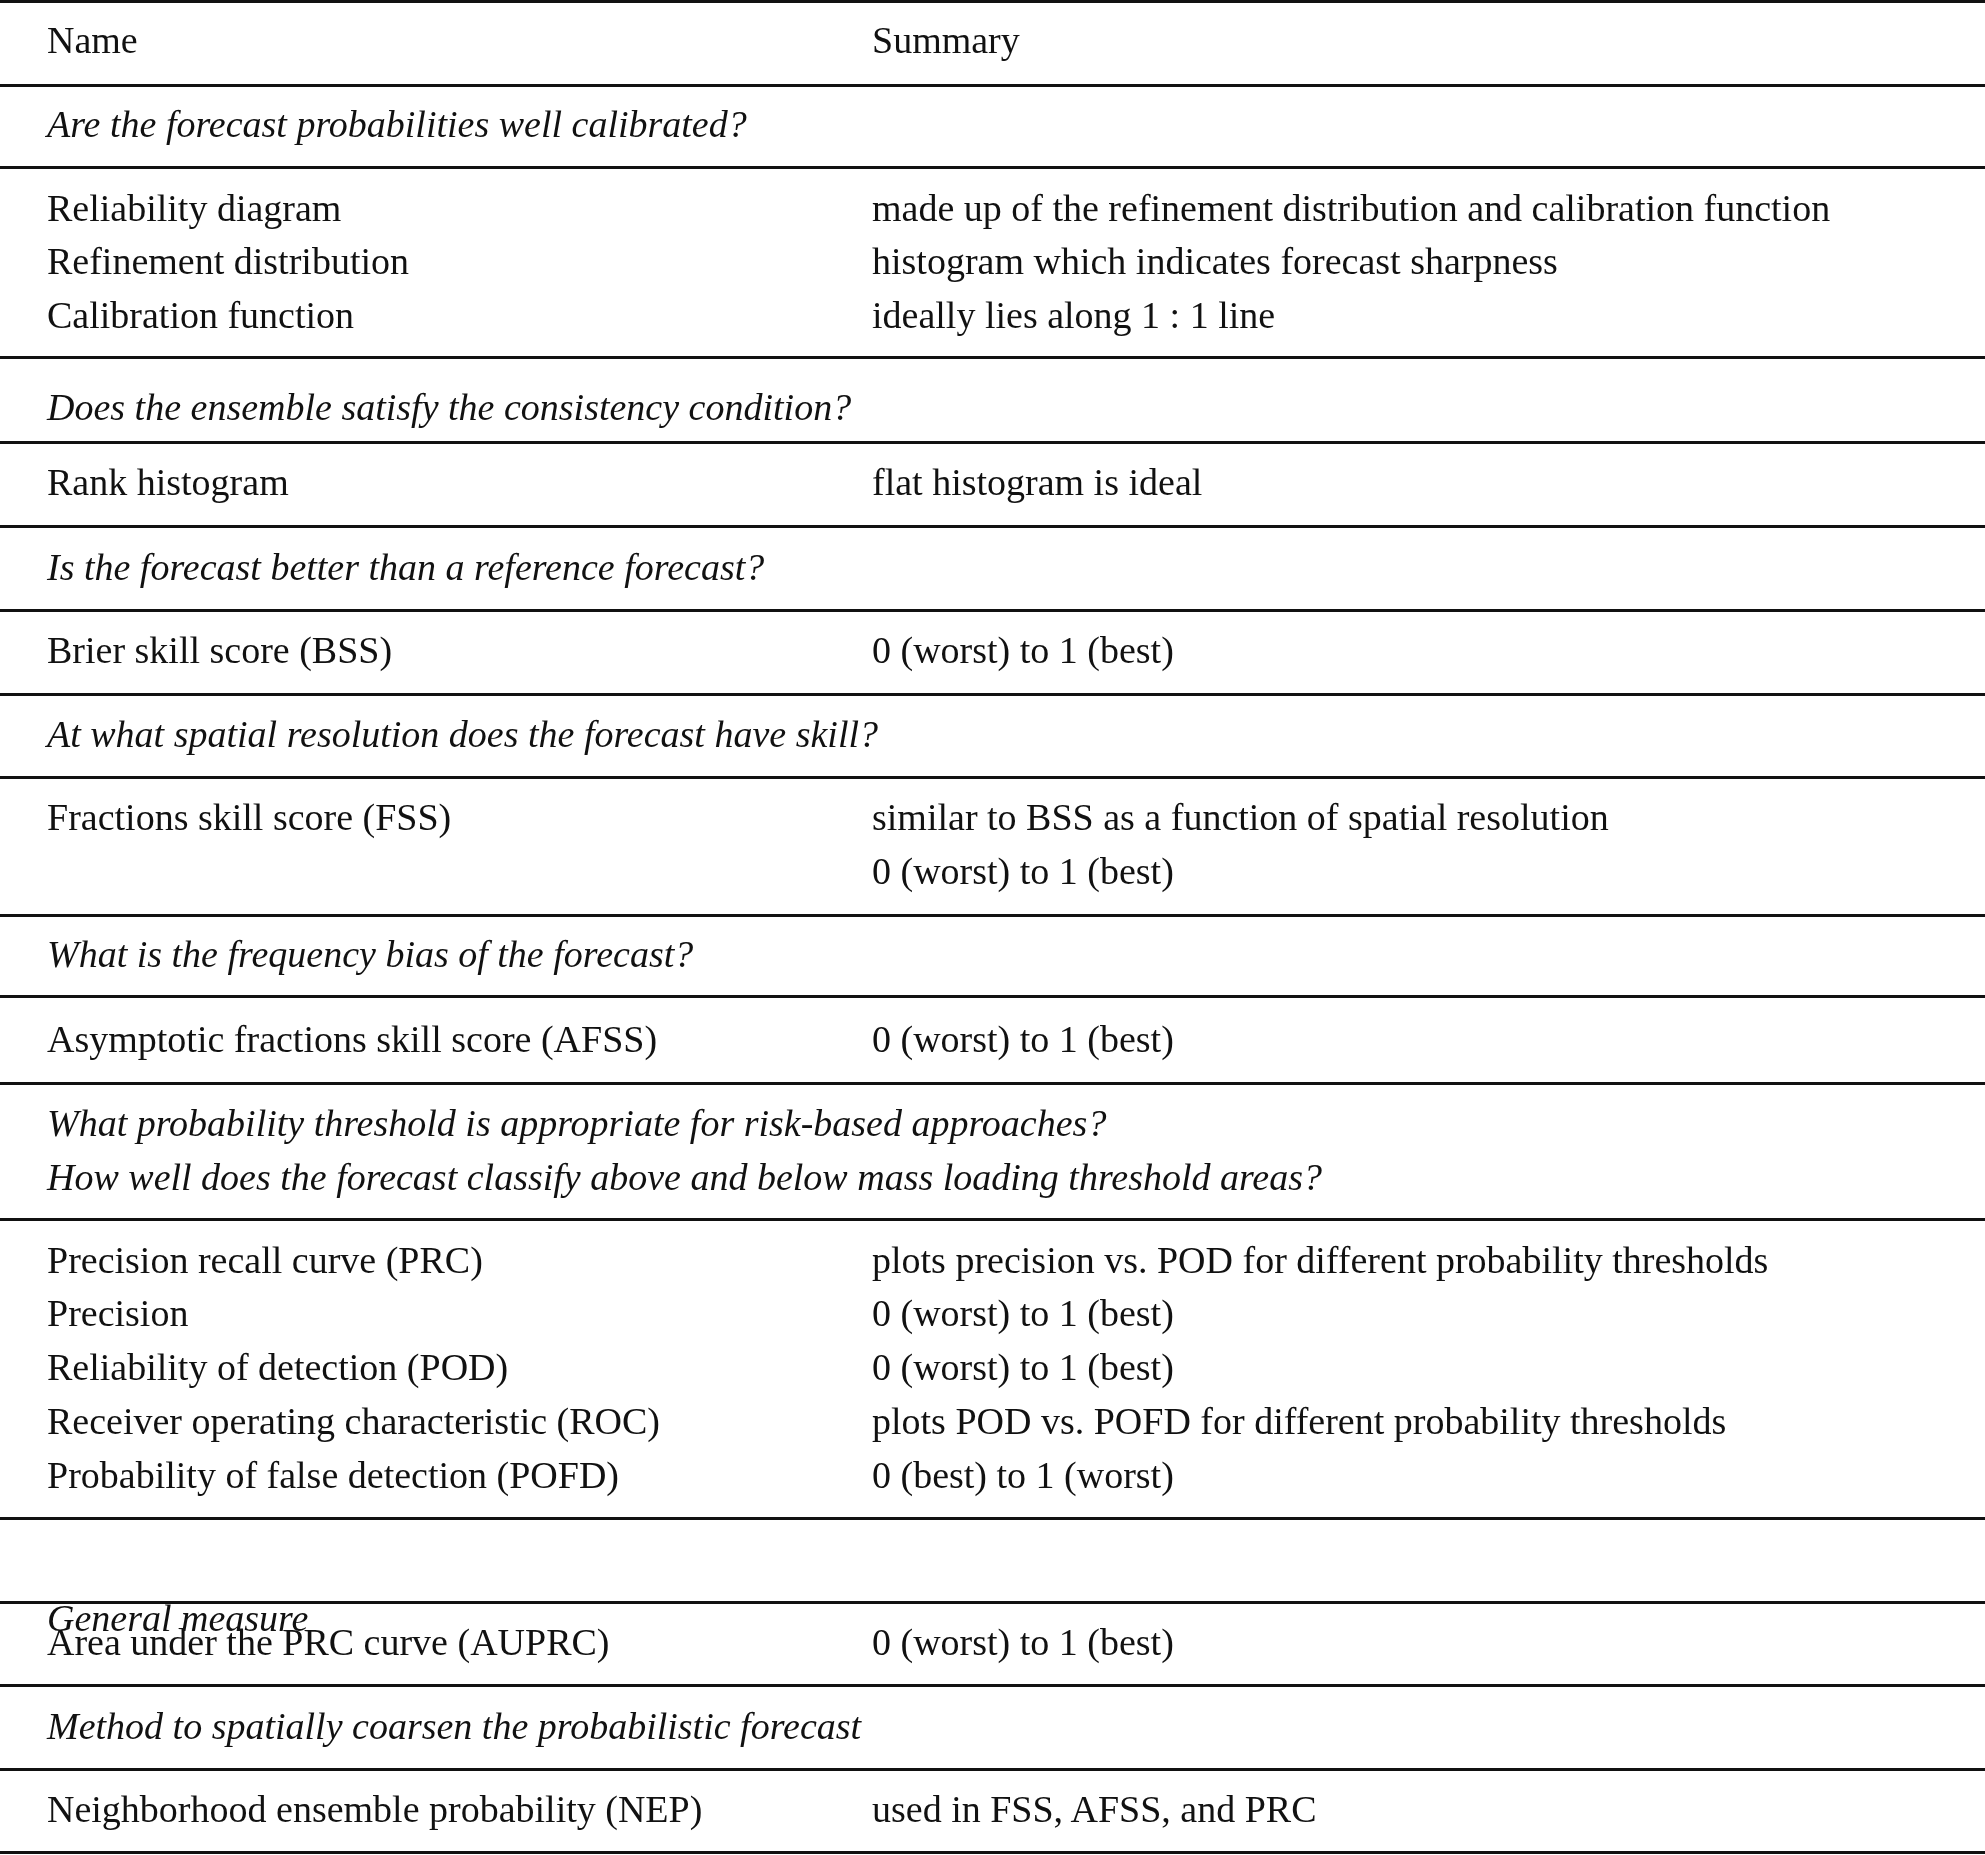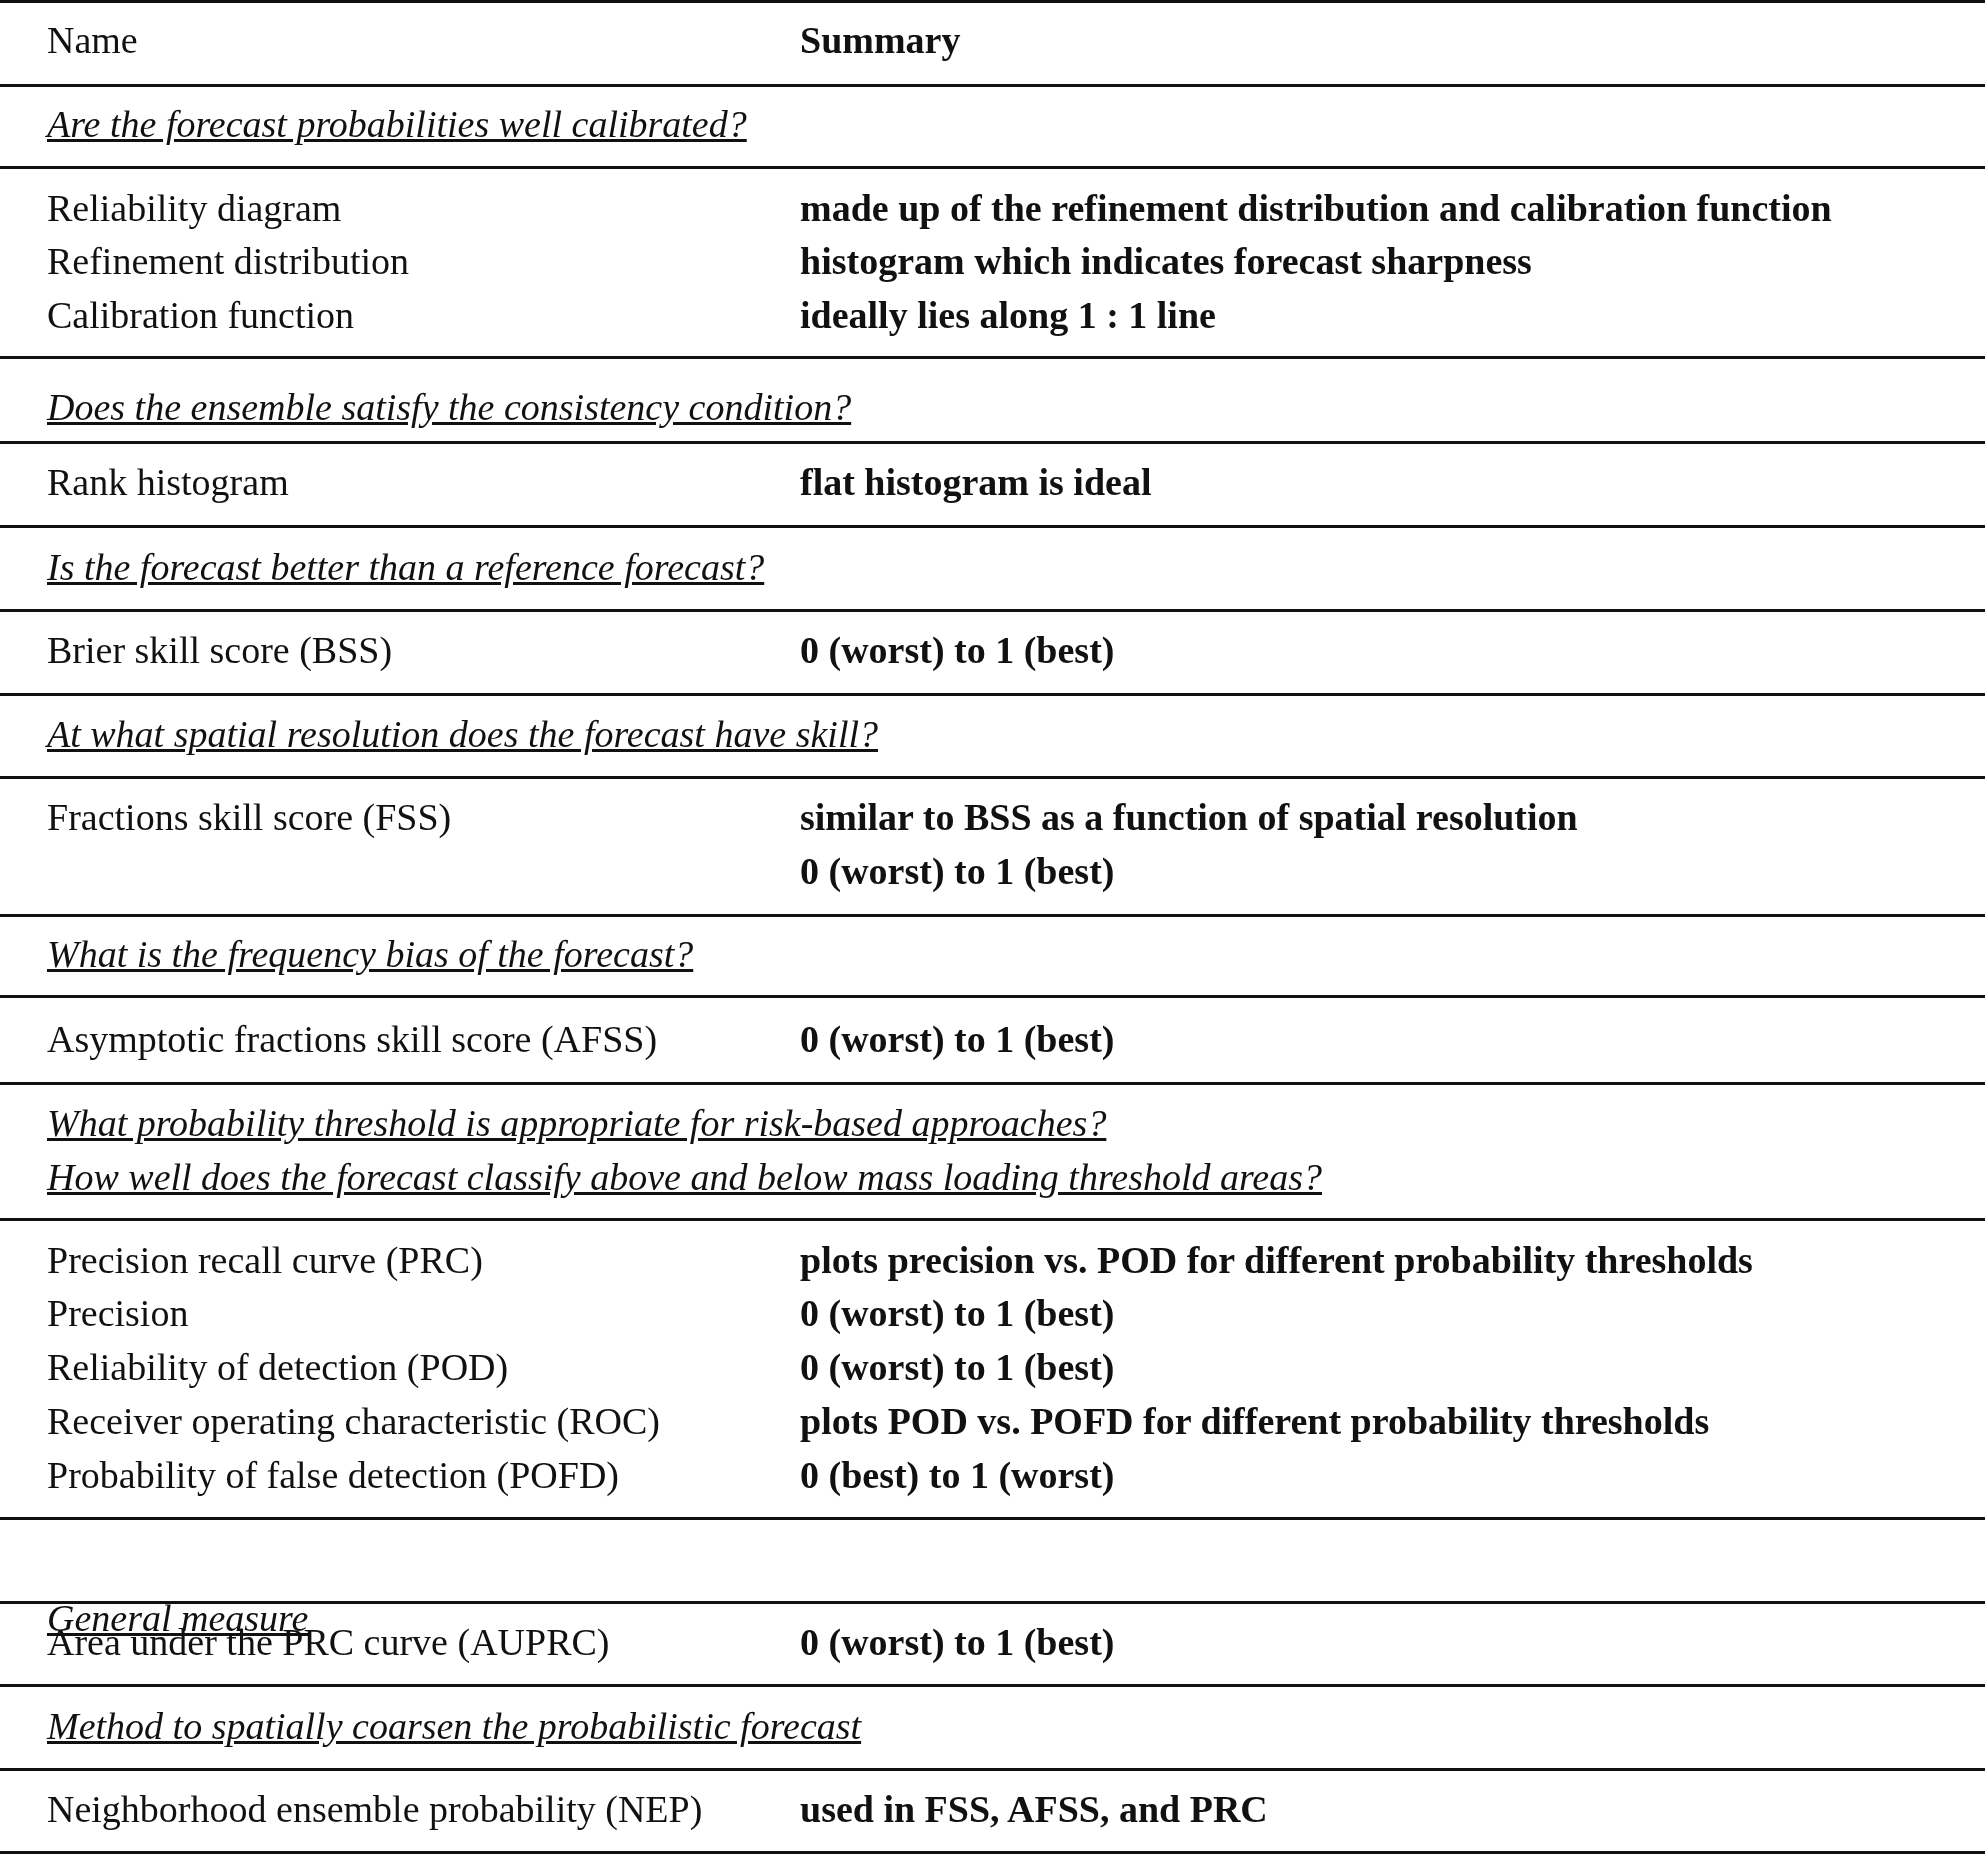--- a/index.html
+++ b/index.html
@@ -2,22 +2,22 @@
 <html><head>
   <meta charset="utf-8">
   <style>
     html, body { margin: 0; padding: 0; background: #ffffff; }
     body { width: 1986px; height: 1855px; overflow: hidden; position: relative;
            font-family: "Liberation Serif", "DejaVu Serif", serif; color: #111; }
     .tbl { position: absolute; left: 0; top: 0; width: 1986px; }
     .rule { position: absolute; left: 0; width: 1986px; height: 2.9px; background: #111; }
     .cell { position: absolute; font-size: 38px; line-height: 54px; white-space: nowrap; }
     .c1 { left: 31px; margin-left: 16px; }
-    .c2 { left: 800px; font-weight: bold; }
-    .it { font-style: italic; text-decoration: underline; }
+    .c2 { left: 872px; }
+    .it { font-style: italic; }
   </style>
 </head>
 <body>
 
 <div class="tbl">
 
   <div class="rule" style="top:0px"></div>
   <div class="rule" style="top:84px"></div>
   <div class="rule" style="top:166px"></div>
   <div class="rule" style="top:356px"></div>

